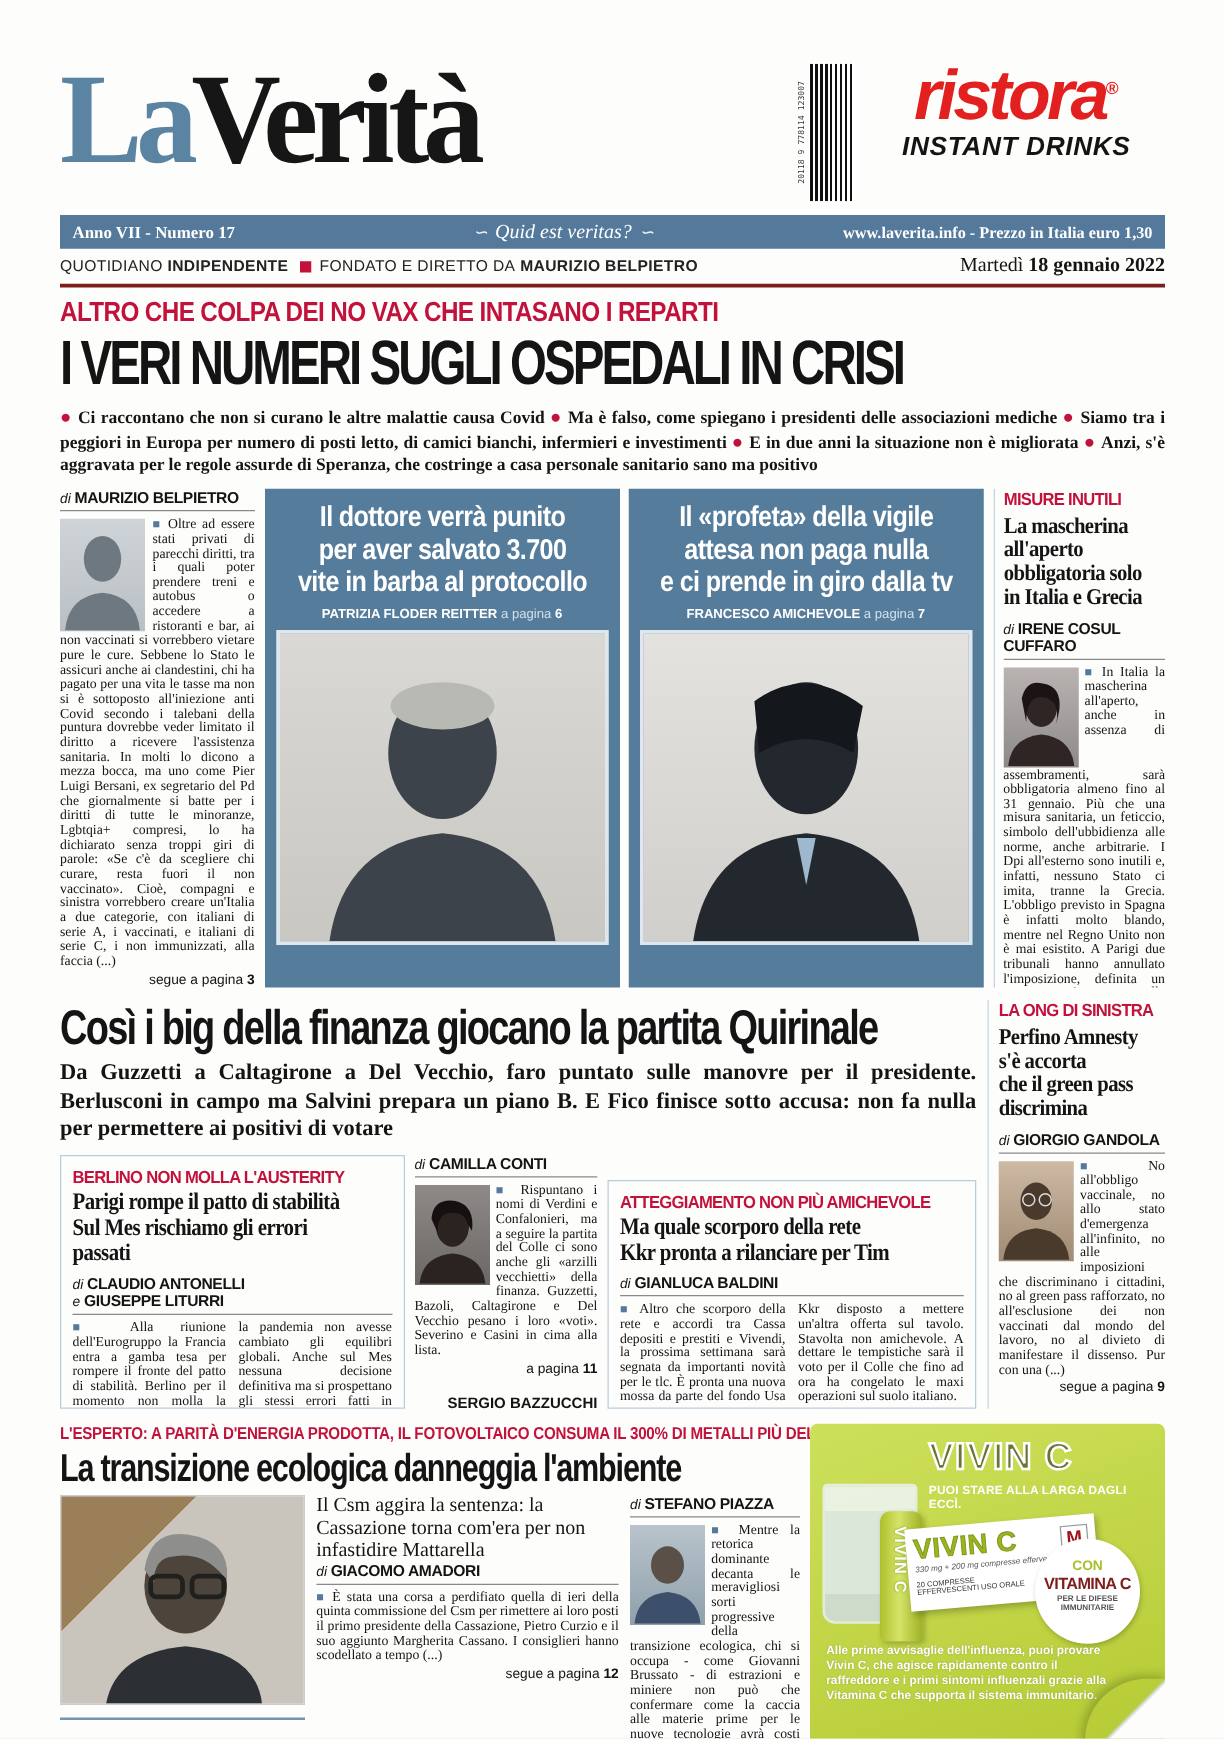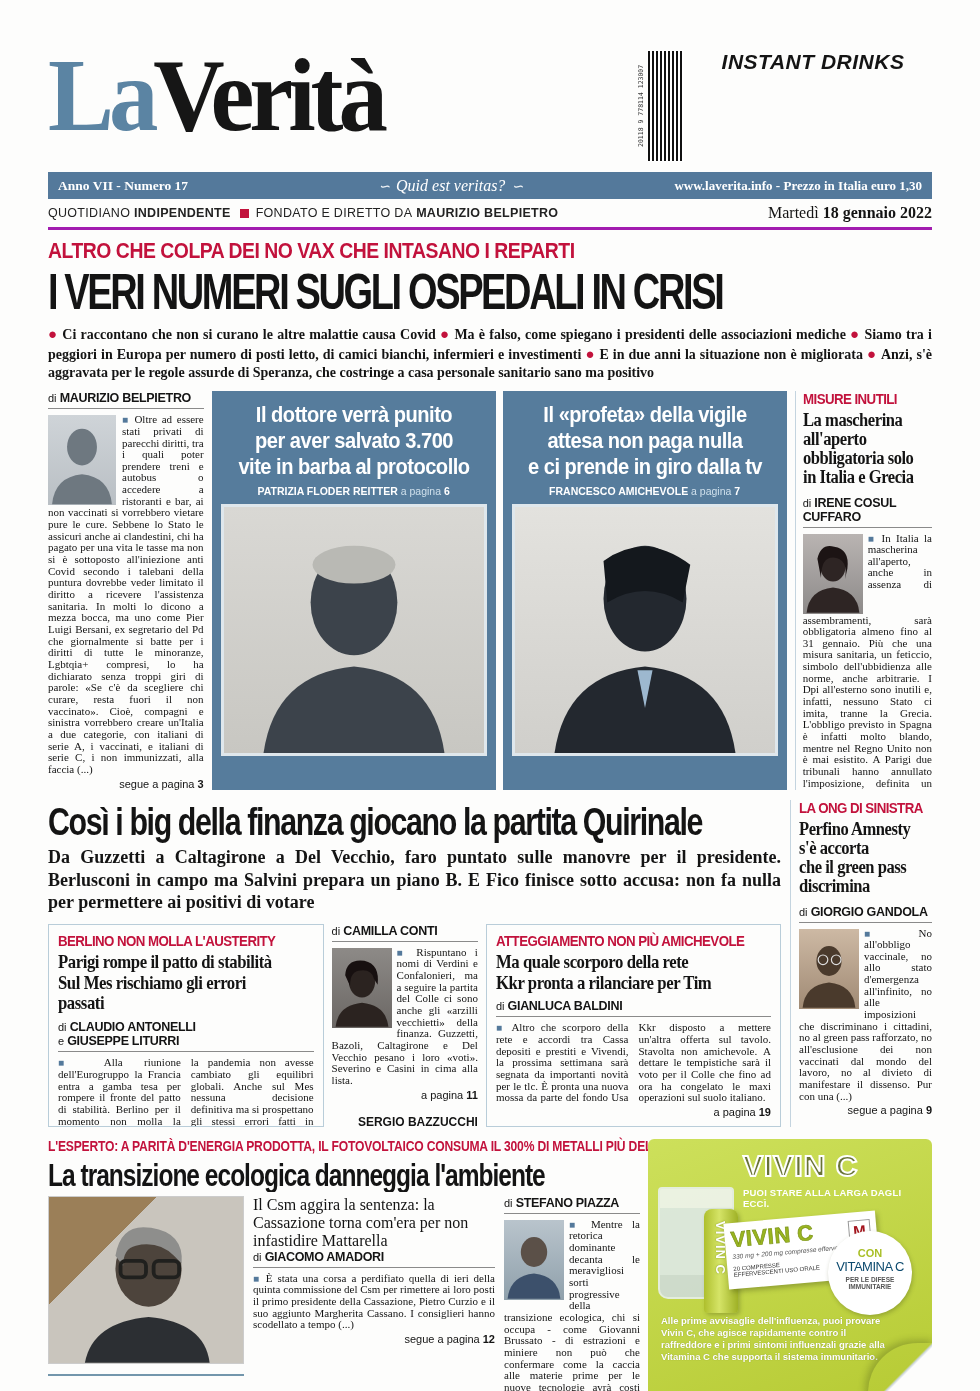--- a/index.html
+++ b/index.html
@@ -28,42 +28,42 @@
 
   
   .infobar { height:27px; background:#54799b; color:#fff; display:flex; align-items:center;
              padding:0 10px; margin-top:4px; }
   .infobar .left { font-weight:bold; font-size:13.5px; flex:1; }
   .infobar .center { font-style:italic; font-size:16px; flex:1; text-align:center; white-space:nowrap; }
   .infobar .swash { font-size:14px; opacity:0.9; padding:0 6px; }
   .infobar .right { font-weight:bold; font-size:13px; flex:1.3; text-align:right; }
 
   
-  .strap { display:flex; align-items:center; height:31px; border-bottom:3px solid #a21caf;justify-content:flex-end; }
+  .strap { display:flex; align-items:center; height:31px; border-bottom:3px solid #7f1d1d;justify-content:flex-end; }
   .strap .fl { font-family:"Liberation Sans", sans-serif; font-size:12.5px; letter-spacing:0.3px; color:#222; }
   .strap b { font-weight:700; }
   .redsq { display:inline-block; width:9px; height:9px; background:#c2123c; margin:0 7px 0 9px; }
   .strap .date { margin-left:auto; font-size:16px; }
   .strap .date b { font-weight:bold; }
 
   
   .lead-kicker { margin-top:8px; font-family:"Liberation Sans", sans-serif; font-weight:900;
                  font-size:20px; color:#c2123c; letter-spacing:-0.5px; transform:scale(0.97,1.1);
                  transform-origin:left top; }
   .lead-headline { margin-top:4px; font-family:"Liberation Sans", sans-serif; font-weight:900;
                    font-size:40px; color:#141414; letter-spacing:-2.5px; white-space:nowrap;
                    transform:scale(0.95,1.25); transform-origin:left top; height:48px; line-height:1.05; }
   .lead-sub { margin-top:12px; font-size:14px; font-weight:bold; line-height:1.3; text-align:justify; }
   .seg::before { content:"● "; color:#c2123c; font-size:15px; }
 
   
   .row-main { display:flex; margin-top:9px; height:399px; }
   .byline { font-family:"Liberation Sans", sans-serif; font-size:11px; border-bottom:1px solid #8a8a8a;
             padding-bottom:3px; margin-bottom:5px; }
-  .byline .di { font-weight:400; }
+  .byline .di { font-weight:400;font-style:italic; }
   .byline b { font-size:12.5px; font-weight:900; letter-spacing:-0.3px; }
   .bodytext { font-size:11px; line-height:1.06; text-align:justify; }
   .bodytext::before { content:"■ "; color:#54799b; font-size:10px; }
   .tailref { font-family:"Liberation Sans", sans-serif; font-size:11px; text-align:right; margin-top:2px; }
   .tailref b { font-weight:900; }
 
   .col-bel { width:160px; overflow:hidden; }
   .ph { position:relative; overflow:hidden; }
   .ph svg { position:absolute; bottom:0; left:0; width:100%; height:92%; }
   .ph-bel { float:left; width:68px; height:90px; margin:1px 6px 2px 0; background:linear-gradient(#cfd4d8,#b9bfc4); color:#6e7880; }
@@ -99,21 +99,21 @@
   .row2 { display:flex; margin-top:10px; height:203px; }
   .nbox { border:1px solid #b9cdd9; padding:8px 9px; overflow:hidden; }
   .box-berlino { width:282px; }
   .nbox .shl { font-weight:bold; font-size:19px; line-height:1.1; letter-spacing:-0.5px;
                white-space:pre-line; margin:3px 0 6px; transform:scaleX(0.88); transform-origin:left top; }
   .twocol { column-count:2; column-gap:10px; }
   .col-conti { width:150px; margin-left:8px; overflow:hidden; }
   .ph-conti { background:linear-gradient(#8d8a87,#6b6764); color:#2b2320; }
   .extra-by { font-family:"Liberation Sans", sans-serif; font-size:11px; text-align:right; margin-top:14px; }
   .extra-by b { font-weight:900; font-size:12px; }
-  .box-kkr { width:302px; margin-left:8px; }
+  .box-kkr { width:302px; margin-left:8px;margin-top:20px; }
   .s3-right { width:142px; margin-left:9px; border-left:1px solid #c4d4df; padding-left:8px; overflow:hidden; }
   .ph-gandola { background:linear-gradient(#cdb9a4,#a08a74); color:#4a3a2c; }
 
   
   .row-bottom { display:flex; margin-top:12px; }
   .b-left { width:592px; }
   .b-kicker { font-family:"Liberation Sans", sans-serif; font-weight:900; font-size:12.5px;
               color:#c2123c; letter-spacing:-0.2px; white-space:nowrap; transform:scale(0.97,1.1);
               transform-origin:left top; }
   .b-headline { font-family:"Liberation Sans", sans-serif; font-weight:900; font-size:25px;
@@ -149,40 +149,41 @@
   .ad-box .pb { position:absolute; right:5px; bottom:3px; font-size:6px; color:#7a1518; font-weight:bold; }
   .ad-m { position:absolute; right:6px; top:8px; width:22px; height:22px; background:#fff;
           border:1px solid #999; color:#a3131c; font-weight:900; font-size:15px; text-align:center; line-height:20px; }
   .ad-tube { position:absolute; left:56px; top:70px; width:34px; height:104px; border-radius:8px 8px 4px 4px;
              background:linear-gradient(90deg,#aebf2d,#d5e467 45%,#9fb126); box-shadow:2px 2px 4px rgba(60,70,20,0.3); }
   .ad-tube span { position:absolute; left:9px; top:12px; writing-mode:vertical-rl; color:#fff;
                   font-weight:900; font-size:13px; letter-spacing:1px; text-shadow:0 0 2px #7c941a; }
   .ad-badge { position:absolute; right:20px; top:92px; width:84px; height:84px; border-radius:50%;
               background:#fff; text-align:center; padding-top:16px; box-shadow:1px 2px 4px rgba(60,70,20,0.3); }
   .ad-badge .b1 { color:#a9bf27; font-weight:900; font-size:11px; }
-  .ad-badge .b2 { color:#0c4a6e; font-weight:400; font-size:13px; letter-spacing:-0.5px; }
+  .ad-badge .b2 { color:#7f1d1d; font-weight:700; font-size:13px; letter-spacing:-0.5px; }
   .ad-badge .b3 { color:#555; font-weight:bold; font-size:6.5px; width:60px; margin:2px auto 0; }
   .ad-body { position:absolute; left:13px; bottom:44px; width:230px; color:#fff; font-weight:bold;
              font-size:9.5px; line-height:1.25; text-shadow:0 0 1px rgba(90,100,30,0.5); }
   .ad-curl { position:absolute; right:-2px; bottom:-2px; width:66px; height:66px;
              background:linear-gradient(315deg,#fdfdfc 0 48%, #cfd8dc 50%, rgba(255,255,255,0) 52%);
              border-top-left-radius:75%; box-shadow:-3px -3px 7px rgba(40,50,10,0.25); }
 </style>
 </head>
 <body>
 
 <div class="page">
 
   <div class="masthead">
     <div class="logo"><span class="la">La</span><span class="verita">Verità</span></div>
     <div class="barcode-wrap">
       <div class="bc-nums"><span>20118</span> <span>9 778114 123007</span></div>
       <div class="bc-bars"></div>
     </div>
     <div class="ristora">
+      <div class="brand"><span>ristora</span><span class="reg">®</span></div>
       <div class="sub">INSTANT DRINKS</div>
     </div>
   </div>
 
   <div class="infobar">
     <div class="left">Anno VII - Numero 17</div>
     <div class="center"><span class="swash">∽</span><span>Quid est veritas?</span><span class="swash">∽</span></div>
     <div class="right">www.laverita.info - Prezzo in Italia euro 1,30</div>
   </div>
 

